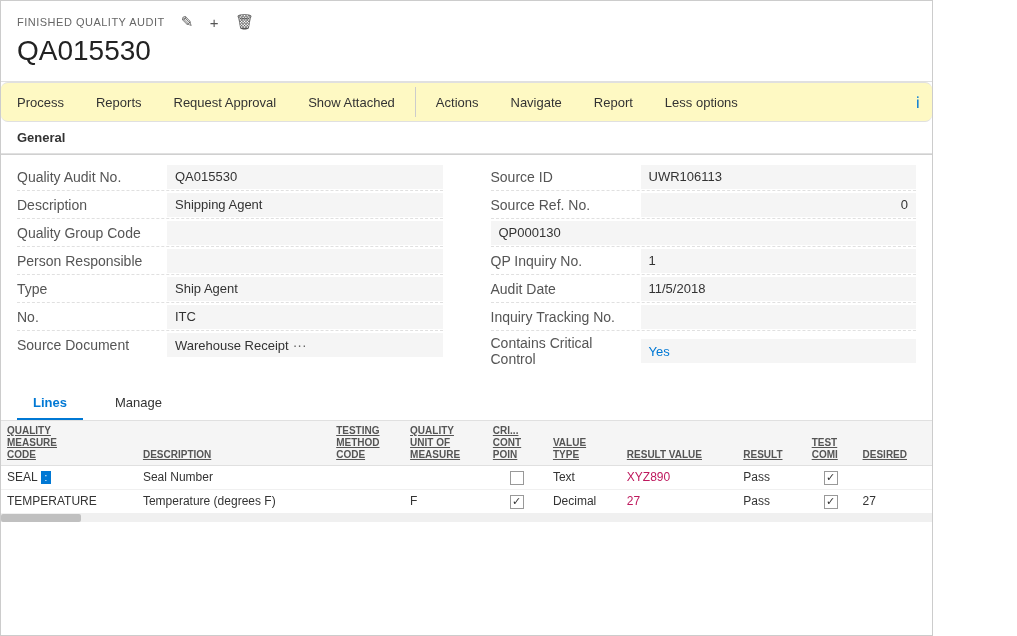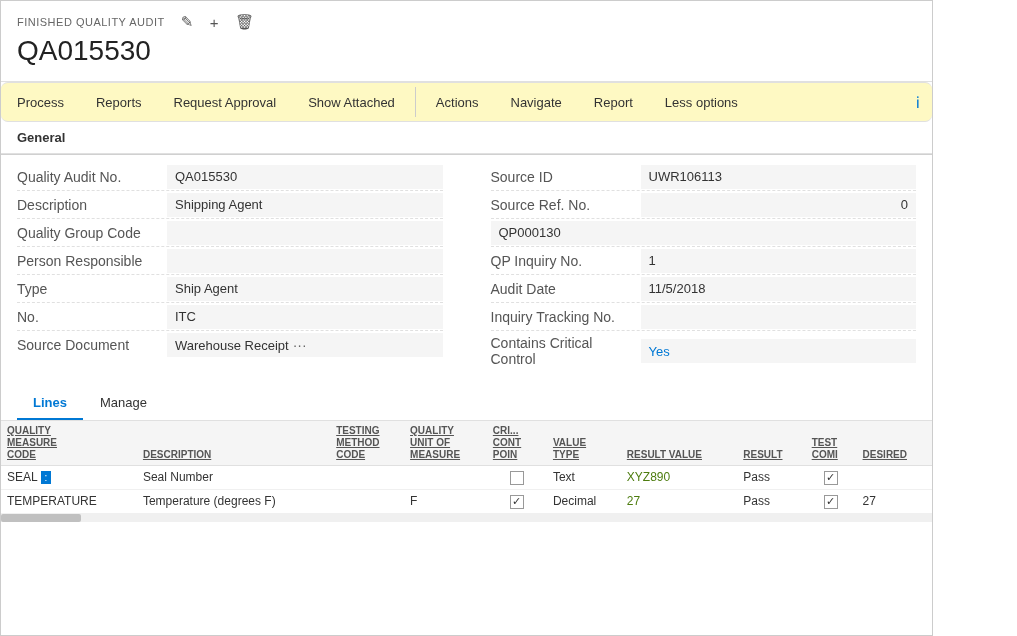--- a/index.html
+++ b/index.html
@@ -21,27 +21,27 @@
     .fields-col:last-child { padding-right: 0; padding-left: 24px; border-left: none; }
     .field-row { display: flex; align-items: center; min-height: 28px; border-bottom: 1px dashed #e0e0e0; }
     .field-row:last-child { border-bottom: none; }
     .field-label { width: 150px; color: #555; font-size: 14px; flex-shrink: 0; padding: 4px 0; }
     .field-value { flex: 1; background: #f5f5f5; padding: 3px 8px; font-size: 13px; color: #333; min-height: 24px; display: flex; align-items: center; justify-content: space-between; }
     .field-value.empty { background: #f5f5f5; }
     .field-value-link { color: #0078d4; cursor: pointer; }
     .field-value-link.yes { color: #0078d4; }
     .ellipsis-btn { cursor: pointer; color: #666; font-size: 14px; padding: 0 4px; }
     .lines-section { margin-top: 8px; }
-    .lines-tabs { display: flex; border-bottom: 1px solid #e0e0e0; padding: 0 16px; gap: 1px; }
+    .lines-tabs { display: flex; border-bottom: 1px solid #e0e0e0; padding: 0 16px; gap: 16px; }
     .lines-tab { padding: 8px 16px; cursor: pointer; font-size: 13px; color: #333; border-bottom: 2px solid transparent; }
     .lines-tab.active { border-bottom: 2px solid #0078d4; color: #0078d4; font-weight: 600; }
     .lines-table { width: 100%; border-collapse: collapse; font-size: 12px; }
     .lines-table th { background: #f5f5f5; padding: 4px 6px; text-align: left; font-size: 10px; font-weight: 600; color: #555; border-bottom: 1px solid #e0e0e0; text-transform: uppercase; vertical-align: bottom; white-space: normal; line-height: 1.2; text-decoration: underline; }
     .lines-table td { padding: 4px 6px; border-bottom: 1px solid #f0f0f0; vertical-align: middle; }
-    .cell-link { color: #4d7c0f; cursor: pointer; }
+    .cell-link { color: #be185d; cursor: pointer; }
     .checkbox-cell { text-align: center; }
     .check-box { width: 14px; height: 14px; border: 1px solid #999; display: inline-block; cursor: pointer; vertical-align: middle; background: #fff; }
     .check-box.checked { background: #fff; position: relative; }
     .check-box.checked::after { content: '✓'; font-size: 11px; color: #333; position: absolute; top: -1px; left: 1px; }
     .tag-blue { background: #0078d4; color: #fff; font-size: 10px; padding: 1px 4px; cursor: pointer; }
     .scrollbar-area { height: 8px; background: #f0f0f0; position: relative; overflow: hidden; }
     .scrollbar-thumb { height: 8px; width: 80px; background: #c0c0c0; position: absolute; left: 0; border-radius: 2px; }
     .general-divider { border: none; border-top: 1px solid #d0d0d0; margin: 0 0 0 0; }
   </style>
 </head>

